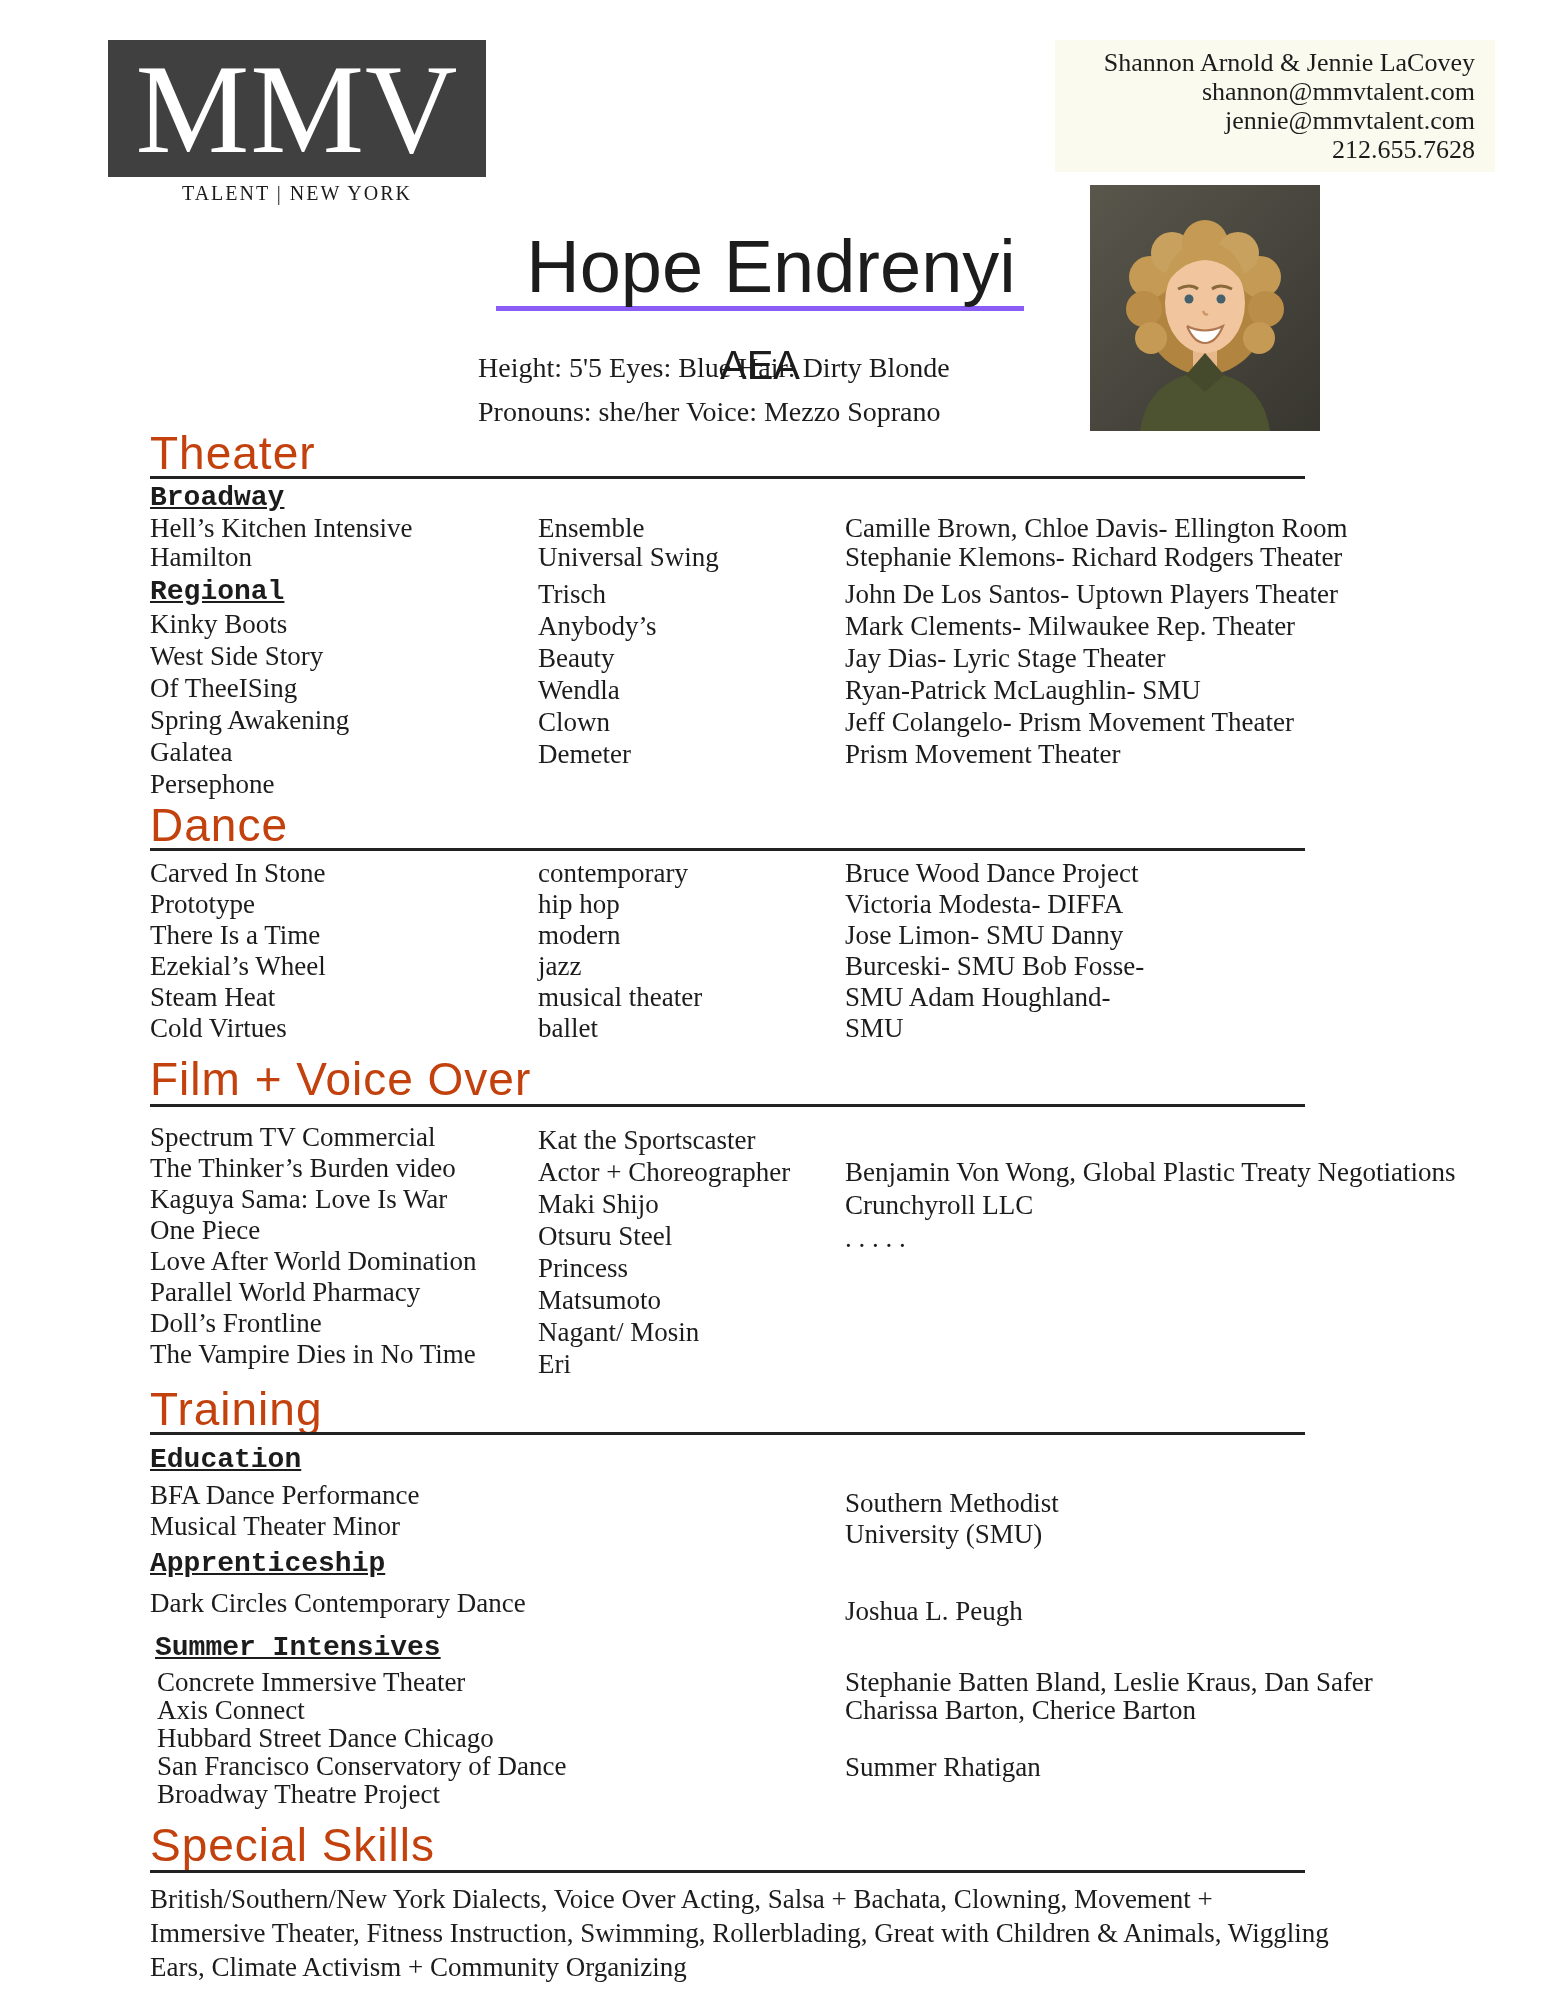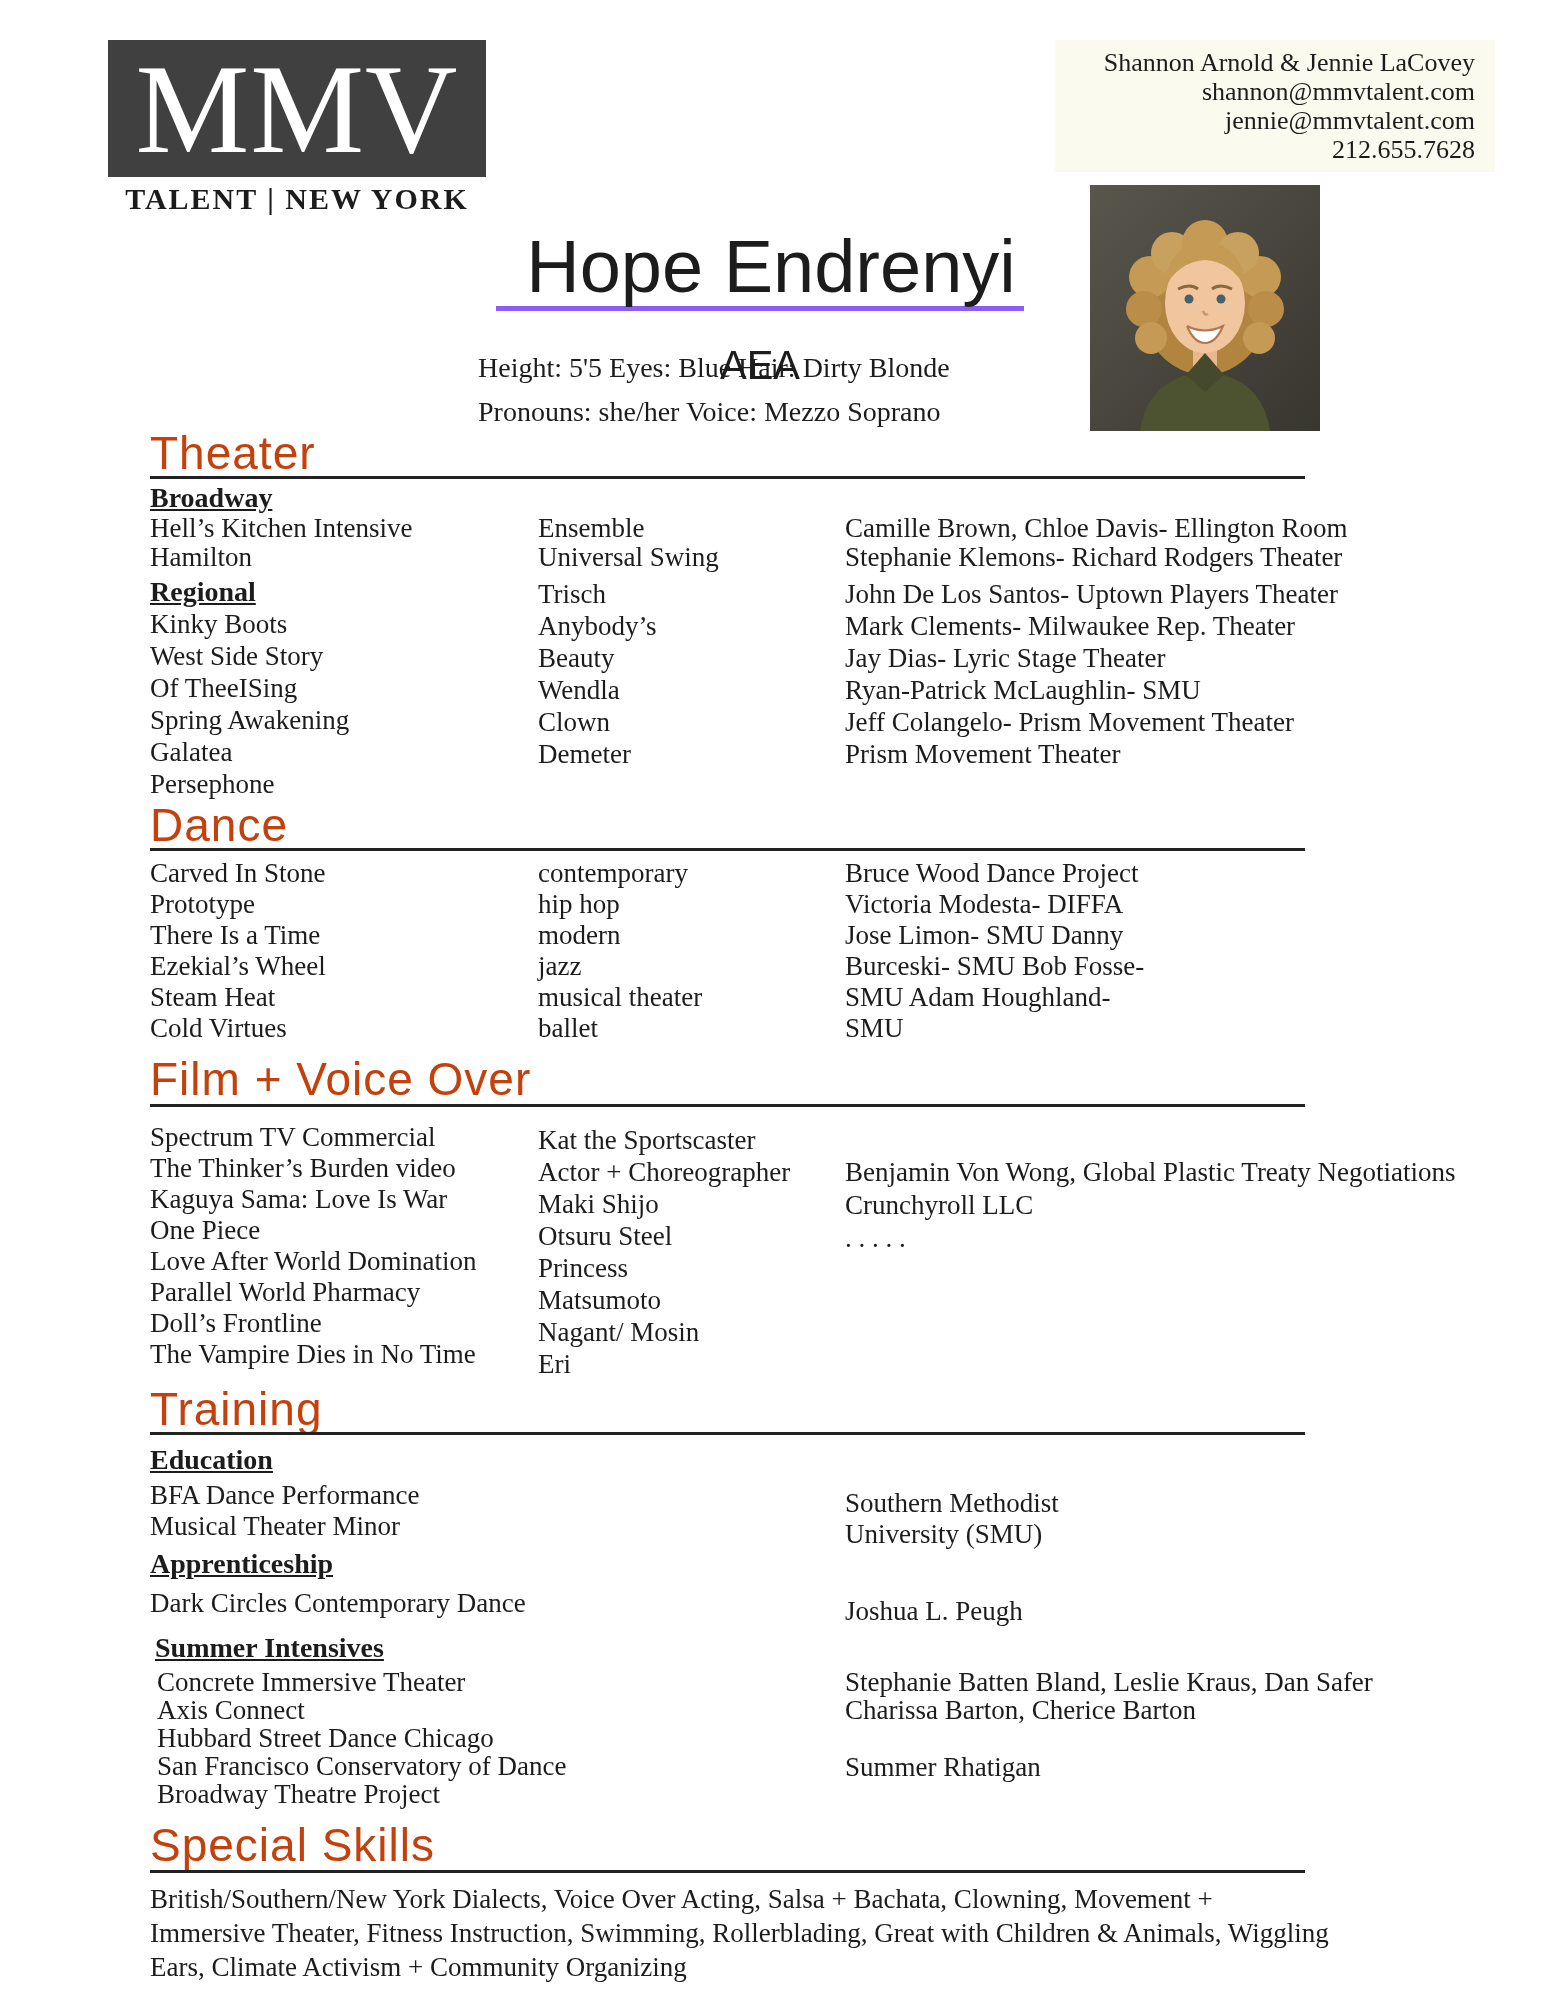--- a/index.html
+++ b/index.html
@@ -1,28 +1,28 @@
 <!DOCTYPE html>
 <html><head>
 <meta charset="utf-8">
 <style>
   html,body{margin:0;padding:0;background:#ffffff;}
   .page{position:relative;width:1543px;height:1994px;background:#ffffff;
         font-family:"Liberation Serif",serif;color:#1c1c1c;overflow:hidden;}
   .abs{position:absolute;}
   .sec-title{font-family:"Liberation Sans",sans-serif;font-size:46px;color:#c2410c;letter-spacing:1px;white-space:nowrap;}
   .rule{position:absolute;left:150px;width:1155px;border-top:3px solid #222;height:0;}
-  .sub{position:absolute;font-weight:bold;font-size:28px;text-decoration:underline;white-space:nowrap;}
+  .sub{position:absolute;font-weight:bold;font-size:28px;text-decoration:underline;white-space:nowrap;font-family:Liberation Mono, monospace;}
   .col{position:absolute;}
   .ln{font-size:27px;white-space:nowrap;}
   .logo-box{position:absolute;left:108px;top:40px;width:378px;height:137px;background:#404040;
             display:flex;align-items:center;justify-content:center;}
   .logo-text{color:#ffffff;font-size:128px;line-height:128px;letter-spacing:1px;font-family:"Liberation Serif",serif;}
-  .tagline{position:absolute;left:108px;top:182px;width:378px;text-align:center;font-weight:bold;
-           font-size:30px;letter-spacing:2px;white-space:nowrap;}
+  .tagline{position:absolute;left:108px;top:182px;width:378px;text-align:center;font-weight:normal;
+           font-size:20px;letter-spacing:2px;white-space:nowrap;}
   .contact{position:absolute;left:1055px;top:40px;width:440px;background:#fbfaee;text-align:right;
            box-sizing:border-box;padding:8px 20px 8px 0;font-size:26px;line-height:29px;}
   .name-wrap{position:absolute;left:350px;top:230px;width:820px;text-align:center;}
   .name-text{display:inline-block;font-family:"Liberation Sans",sans-serif;font-size:74px;line-height:74px;
              border-bottom:5px solid #8b5cf6;padding:0 8px 2px 30px;white-space:nowrap;}
   .union{position:absolute;left:350px;top:306px;width:820px;text-align:center;
          font-family:"Liberation Sans",sans-serif;font-size:40px;line-height:40px;margin-top:39px;}
   .stats{position:absolute;left:478px;top:346px;font-size:28px;line-height:44px;white-space:nowrap;}
   .photo{position:absolute;left:1090px;top:185px;width:230px;height:246px;}
   .skills-p{position:absolute;left:150px;top:1882px;width:1185px;font-size:27px;line-height:34px;}

